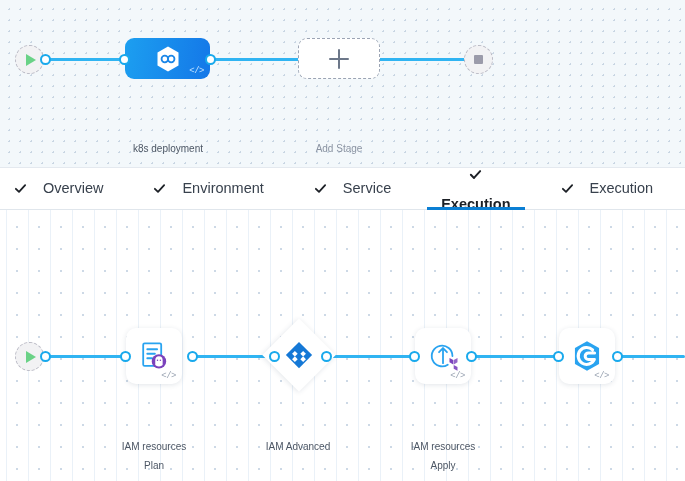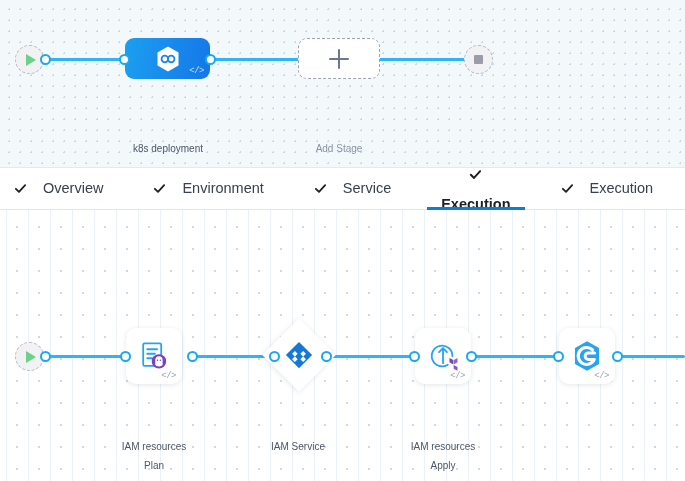--- a/index.html
+++ b/index.html
@@ -356,21 +356,21 @@
               <path d="M20.4 11.6 L23.4 14.6 L20.4 17.6 L17.4 14.6 Z"></path>
               <path d="M11.6 20.4 L14.6 23.4 L11.6 26.4 L8.6 23.4 Z" transform="translate(0,-3)"></path>
               <path d="M20.4 20.4 L23.4 23.4 L20.4 26.4 L17.4 23.4 Z" transform="translate(0,-3)"></path>
             </g>
           </svg>
         </span>
       </span>
     </div>
     <div class="port" style="left:269px; top:141px;"></div>
     <div class="port" style="left:321px; top:141px;"></div>
-    <div class="node-label" style="left:223px; top:189px; width:150px;">IAM Service</div>
+    <div class="node-label" style="left:223px; top:189px; width:150px;">IAM Advanced</div>
 
     <div class="step-card" style="left:415px; top:118px;">
       <span class="icon-wrap">
         <svg width="36" height="36" viewBox="0 0 40 40" aria-hidden="true">
           <path d="M30.5 20 a11.5 11.5 0 1 0 -5.2 9.6" fill="none" stroke="#29a3f0" stroke-width="2" stroke-linecap="round"></path>
           <g stroke="#29a3f0" stroke-width="2" stroke-linecap="round" stroke-linejoin="round" fill="none">
             <line x1="20" y1="28" x2="20" y2="11.5"></line>
             <polyline points="15.6,15.8 20,11.3 24.4,15.8"></polyline>
           </g>
           <g fill="#7b42bc">

